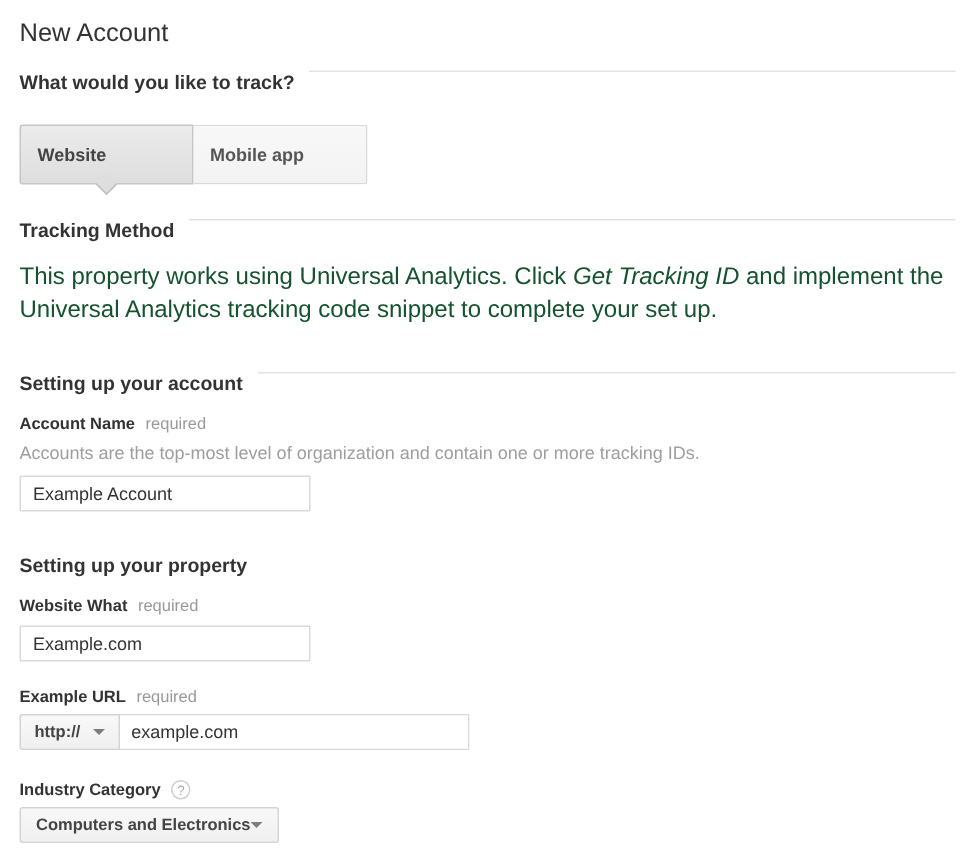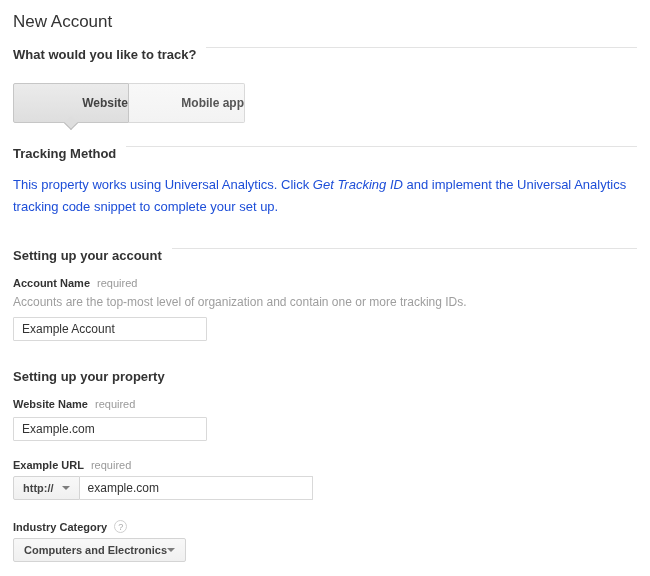--- a/index.html
+++ b/index.html
@@ -19,42 +19,42 @@
     margin:0 0 15px 0;
   }
   .section-head { display:flex; align-items:flex-start;font-weight:bold; }
   .sh-txt { font-size:13px; color:#333; white-space:nowrap; }
   .sh-rule { flex:1; height:1px; background:#e3e3e3; margin-left:10px; }
 
   
   .tabs { display:flex; margin:21px 0 23px 0; }
   .tab {
     width:116px; height:40px; box-sizing:border-box;
-    display:flex; align-items:center; justify-content:flex-end;
+    display:flex; align-items:center; justify-content:flex-start;
     font-size:12px; font-weight:bold; color:#555;
     border:1px solid #d9d9d9;
     background:linear-gradient(#f8f8f8,#f3f3f3);
-    cursor:pointer; position:relative;
+    cursor:pointer; position:relative;padding-left:11px;
   }
   .tab:first-child { border-radius:2px 0 0 2px; }
   .tab:last-child { border-left:none; border-radius:0 2px 2px 0; }
   .tab.active {
     background:linear-gradient(#ebebeb,#dedede);
     border-color:#c6c6c6; color:#444;
   }
   .tab-pointer {
     position:absolute; left:50%; bottom:-6px;
     width:9px; height:9px;
     transform:translateX(-50%) rotate(45deg);
     background:#dedede;
     border-right:1px solid #bdbdbd; border-bottom:1px solid #bdbdbd;
   }
 
   .para {
-    font-size:13px; color:#1d4ed8; line-height:22px;
+    font-size:16px; color:#14532d; line-height:22px;
     margin:13px 0 30px 0; max-width:622px;
   }
   .para em { font-style:italic; }
 
   .field-label-row { display:flex; align-items:center; }
   .field-label { font-size:11px; font-weight:bold; color:#333; }
   .required { font-size:11px; font-weight:normal; color:#999; margin-left:7px; }
   .helper { font-size:12px; color:#9e9e9e; margin-top:6px; }
 
   .text-input {
@@ -155,21 +155,21 @@
     <input type="text" class="text-input mt8" value="Example Account" style="">
   </div>
 
   <div class="section-head mt28">
     <span class="sh-txt">Setting up your property</span>
     <span class="sh-rule"></span>
   </div>
 
   <div class="mt14">
     <div class="field-label-row">
-      <span class="field-label">Website Name</span>
+      <span class="field-label">Website What</span>
       <span class="required">required</span>
     </div>
     <input type="text" class="text-input mt7" value="Example.com" style="">
   </div>
 
   <div class="mt18">
     <div class="field-label-row">
       <span class="field-label">Example URL</span>
       <span class="required">required</span>
     </div>

